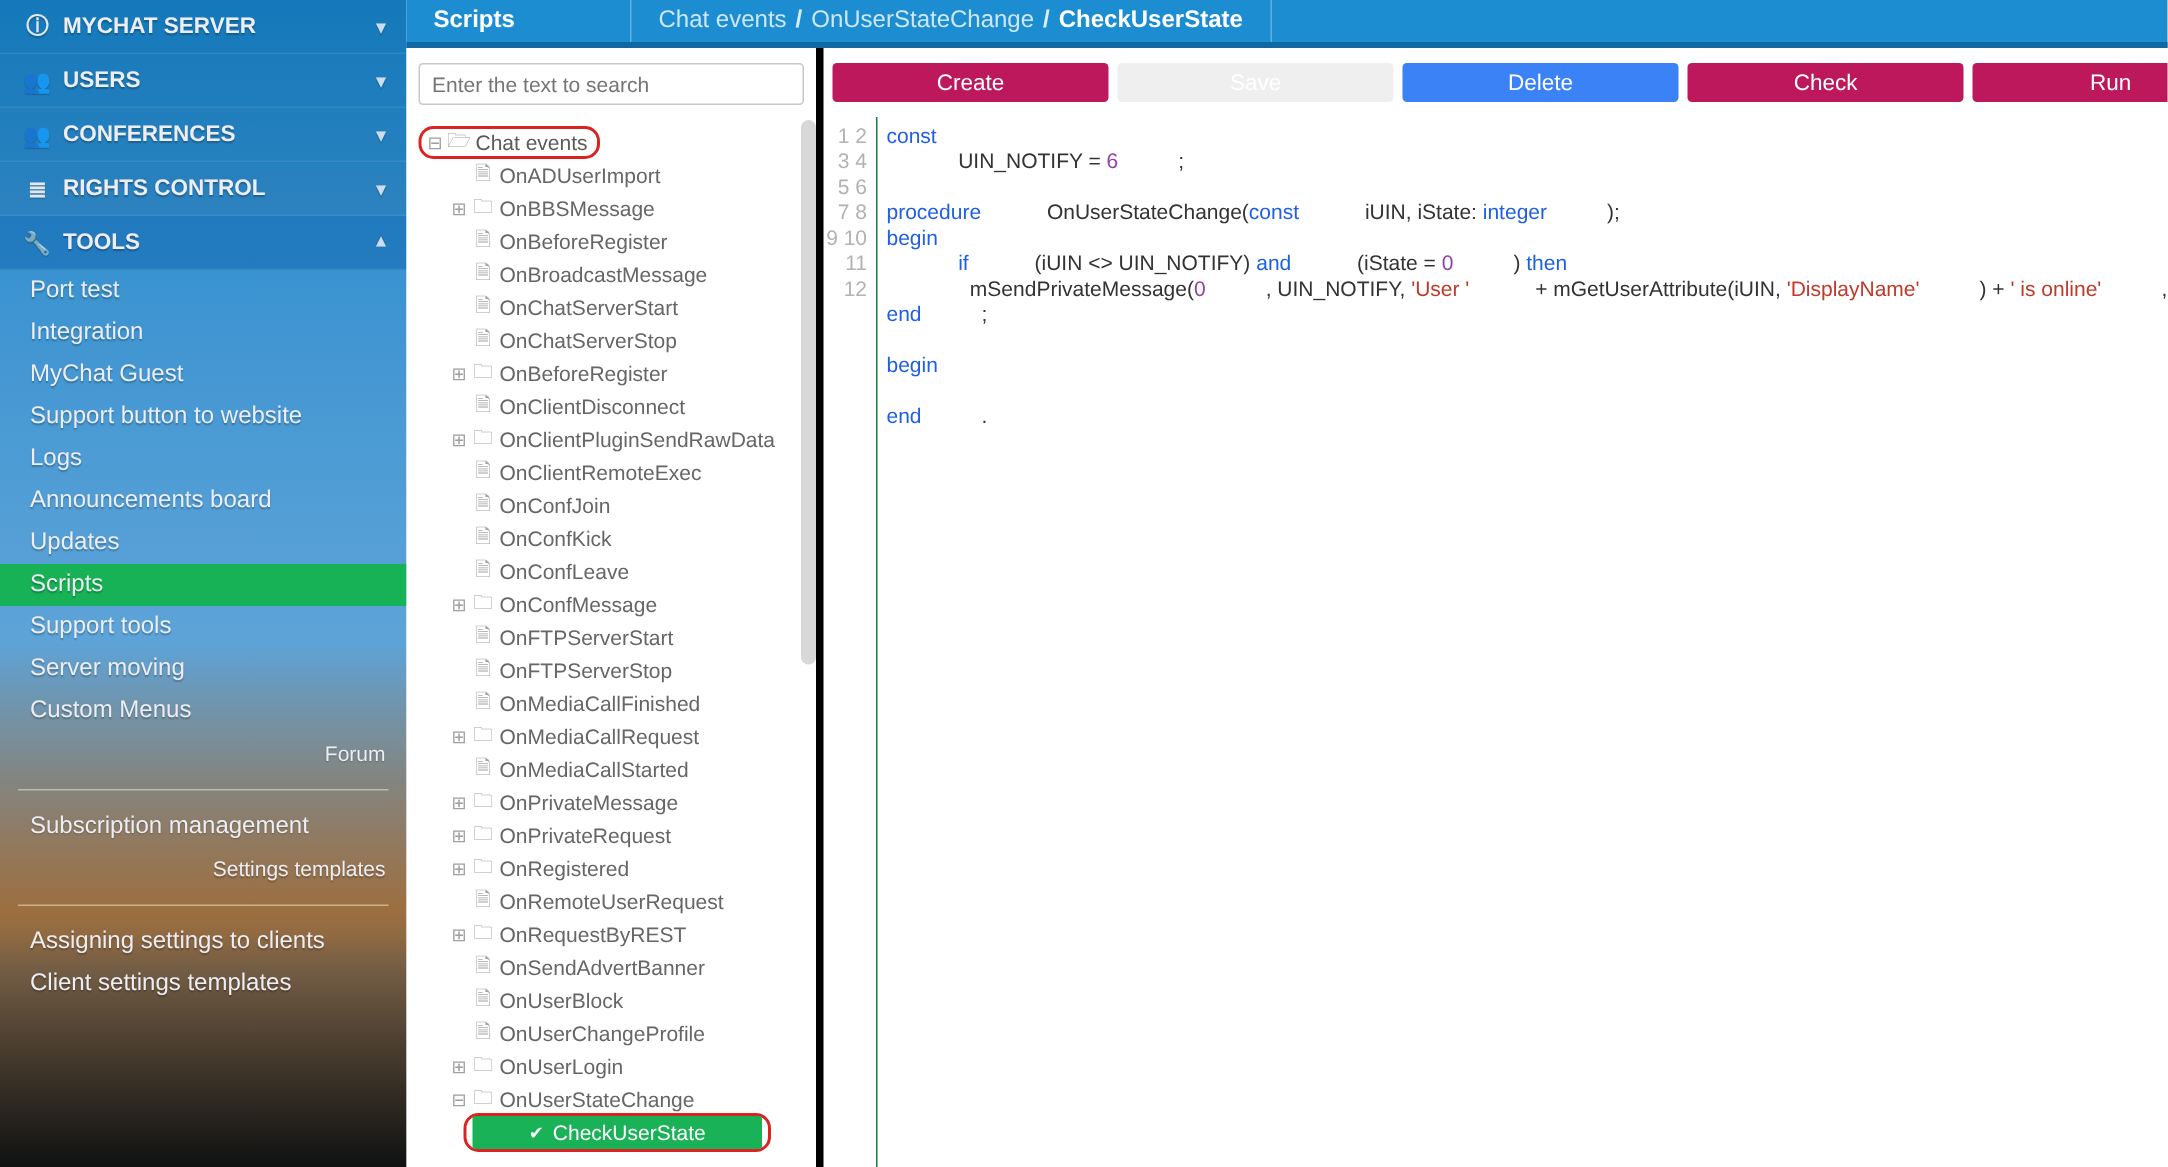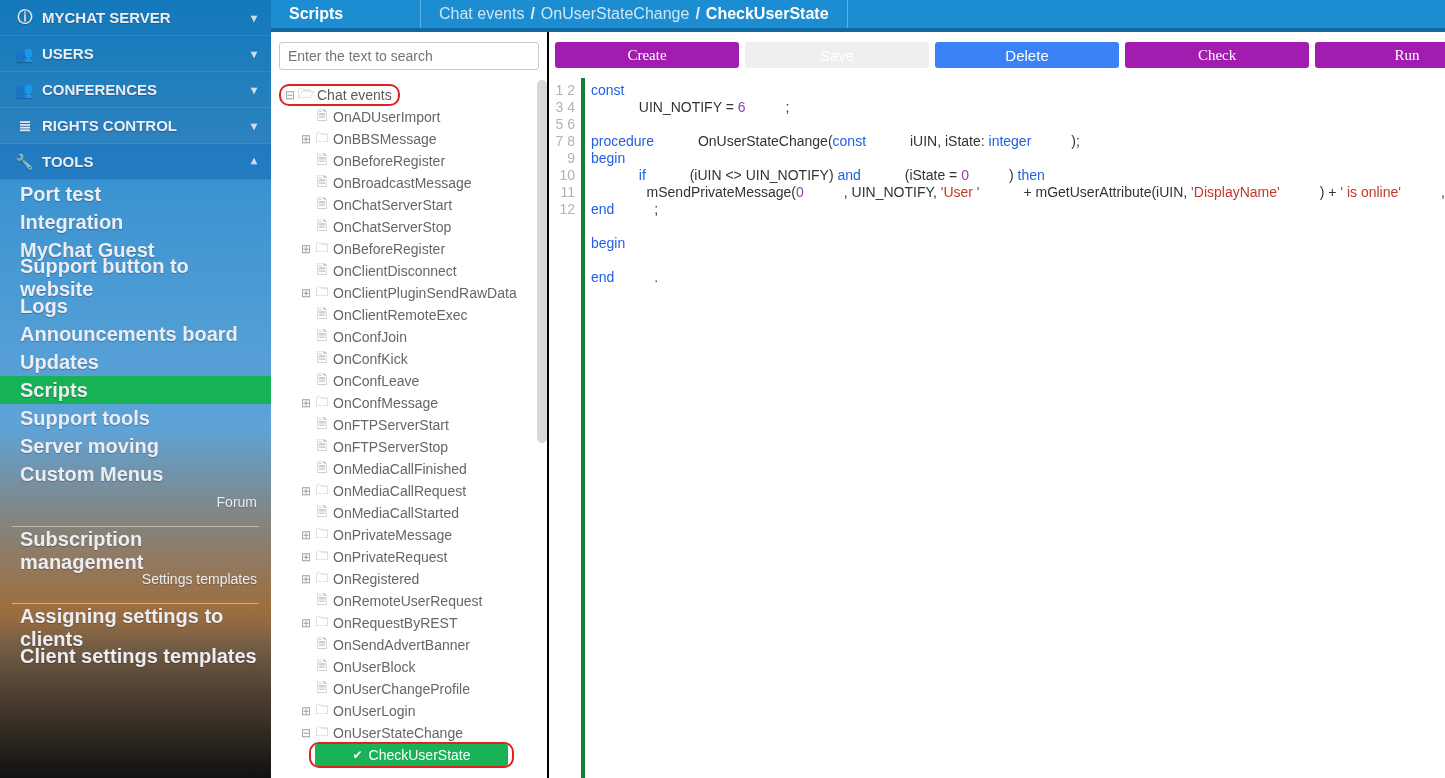--- a/index.html
+++ b/index.html
@@ -17,41 +17,41 @@
 .nav-item, .nav-sub {
   display: flex; align-items: center; height: 36px; padding: 0 14px;
   color: #ededf4; font-weight: 600; font-size: 15px; cursor: pointer;
   text-shadow: 0 1px 1px rgba(0,0,0,.25);
 }
 .nav-item { border-bottom: 1px solid rgba(255,255,255,.08); background: rgba(0,30,70,.12); }
 .nav-item .ico { width: 22px; margin-right: 6px; text-align: center; opacity: .95; }
 .nav-item .chev { margin-left: auto; font-size: 12px; opacity: .85; }
 .nav-item.expanded .chev { transform: rotate(180deg); }
 .nav-item.expanded { background: rgba(0,80,160,.35); }
-.nav-sub { height: 28px; padding-left: 20px; font-weight: 700; font-size: 20px; border: none; }
+.nav-sub { height: 28px; padding-left: 20px; font-weight: 400; font-size: 16px; border: none; }
 .nav-sub.active { background: #17b255; }
 .side-right { justify-content: flex-end; padding-right: 14px; font-size: 14px; font-weight: 500; }
 .side-sep { height: 1px; margin: 10px 12px; background: rgba(255,255,255,.45); }
 
 
 .main { flex: 1 1 auto; display: flex; flex-direction: column; height: 100%; }
 .crumbbar {
   height: 44px; display: flex; align-items: stretch;
   background: #1d8dd1; color: #fff; font-weight: 600; font-size: 16px;
   border-bottom: 4px solid #1068a0;
 }
 .crumbbar .cell { display: flex; align-items: center; padding: 0 18px; border-right: 1px solid #5eb2e2; }
 .crumbbar .cell.first { width: 150px; }
 .crumbbar .slash { opacity: .85; margin: 0 6px; }
 .crumbbar .cur { font-weight: 700; }
 .crumbbar .rest { color: #cce7f6; font-weight: 500; }
 
 
 .workarea { flex: 1 1 auto; display: flex; background: #fff; }
-.treepane { width: 278px; flex: 0 0 278px; border-right: 2px solid #000000; display: flex; flex-direction: column; }
+.treepane { width: 278px; flex: 0 0 278px; border-right: 5px solid #000000; display: flex; flex-direction: column; }
 .treepane .search {
   margin: 10px 8px; height: 28px; border: 1px solid #c8c8c8; border-radius: 3px;
   padding: 0 8px; color: #888; display: flex; align-items: center;
 }
 .treepane .search input { border: none; outline: none; width: 100%; font-size: 14px; color: #444; }
 .tree { flex: 1 1 auto; overflow: hidden; position: relative; padding: 4px 0 12px; }
 .tree-scroll { position: absolute; right: 0; top: 0; width: 10px; height: 52%; background: #d8d8d8; border-radius: 5px; }
 .tree-row {
   display: flex; align-items: center; height: 22px; padding-left: 8px;
   color: #666; cursor: pointer; white-space: nowrap;
@@ -74,29 +74,29 @@
   display: flex; align-items: center; justify-content: center; font-size: 14px;
 }
 .sel-inner .ck { margin-right: 6px; font-size: 12px; }
 
 .editorpane { flex: 1 1 auto; display: flex; flex-direction: column; }
 .btnbar { height: 30px; margin: 10px 6px 6px; display: flex; gap: 6px; }
 .btnbar button {
   flex: 1; border: none; border-radius: 3px; color: #fff; font-size: 15px; font-weight: 500;
   cursor: pointer; height: 26px;
 }
-.b-blue { background: #a21caf; font-family: Liberation Serif, serif; }
+.b-blue { background: #be185d; }
 .b-gray { background: #efefef; color: #b7b7b7; cursor: not-allowed; }
 .b-red  { background: #3b82f6; }
 .code {
   flex: 1; display: flex; font-family: Consolas, "Courier New", monospace; font-size: 14px;
 }
 .gutter {
   width: 36px; text-align: right; padding: 4px 6px 0 0; color: #b2b2b2; line-height: 17px;
-  border-right: 4px solid #15803d; user-select: none;
+  border-right: 1px solid #15803d; user-select: none;
 }
 .codebody { flex: 1; padding: 4px 0 0 6px; line-height: 17px; color: #333; white-space: pre; }
 .k-blue  { color: #1f5fe3; font-weight: 400; }
 .k-num   { color: #8e44ad; }
 .k-str   { color: #c0392b; }
 .k-sym   { color: #333; margin-left: 40px; }
 </style>
 </head>
 <body>
 

